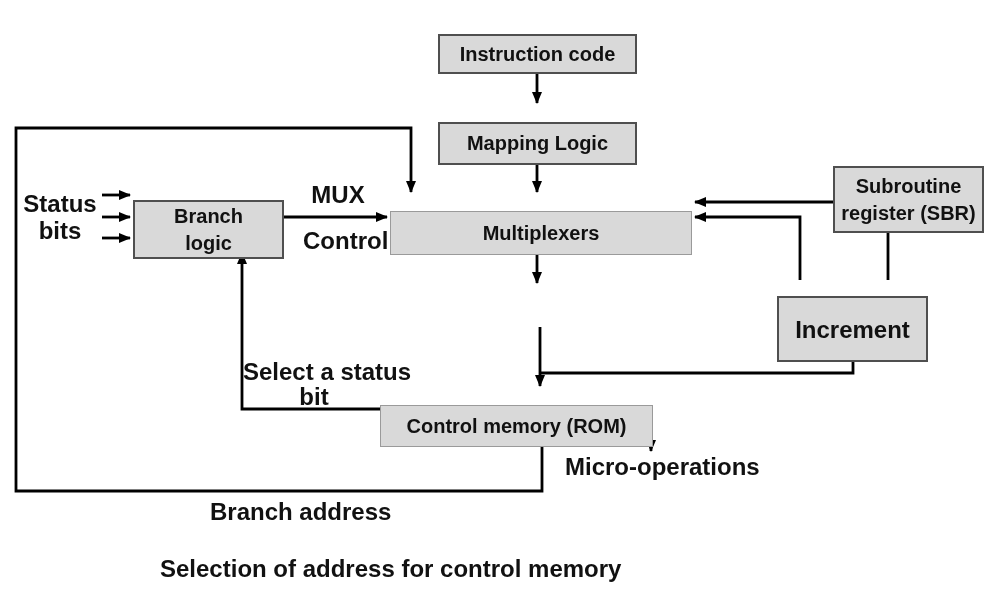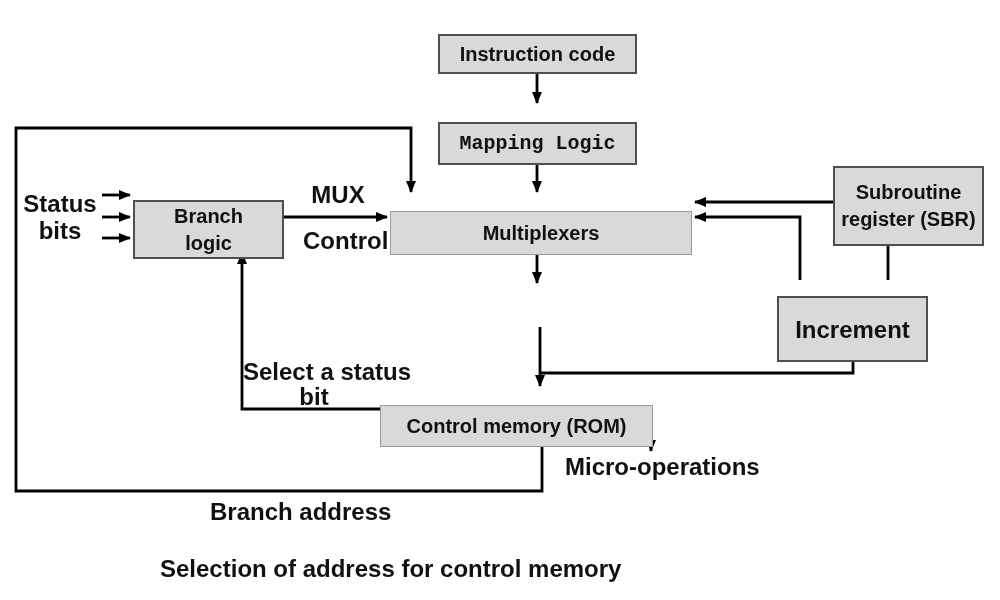--- a/index.html
+++ b/index.html
@@ -68,34 +68,34 @@
       <path d="M540,373 L853,373 L853,349" marker-end="url(#ah)"></path>
       <path d="M651,431 L651,451" marker-end="url(#ah)"></path>
       <path d="M380,409 L242,409 L242,253" marker-end="url(#ah)"></path>
     </g>
   </svg>
 
   <div class="box" style="left:438px;top:18px;width:199px;height:40px;">
     <span>Instruction code</span>
   </div>
 
-  <div class="box" style="left:438px;top:106px;width:199px;height:43px;font-family:Liberation Mono, monospace;">
+  <div class="box" style="left:438px;top:106px;width:199px;height:43px;">
     <span>Mapping Logic</span>
   </div>
 
   <div class="box" style="left:133px;top:184px;width:151px;height:59px;">
     <span>Branch</span>
     <span>logic</span>
   </div>
 
   <div class="box thin" style="left:390px;top:195px;width:302px;height:44px;">
     <span>Multiplexers</span>
   </div>
 
-  <div class="box" style="left:833px;top:150px;width:151px;height:80px;">
+  <div class="box" style="left:833px;top:150px;width:151px;height:67px;">
     <span>Subroutine</span>
     <span>register (SBR)</span>
   </div>
 
   <div class="box big" style="left:777px;top:280px;width:151px;height:66px;">
     <span>Increment</span>
   </div>
 
 
   <div class="box thin" style="left:380px;top:389px;width:273px;height:42px;">

